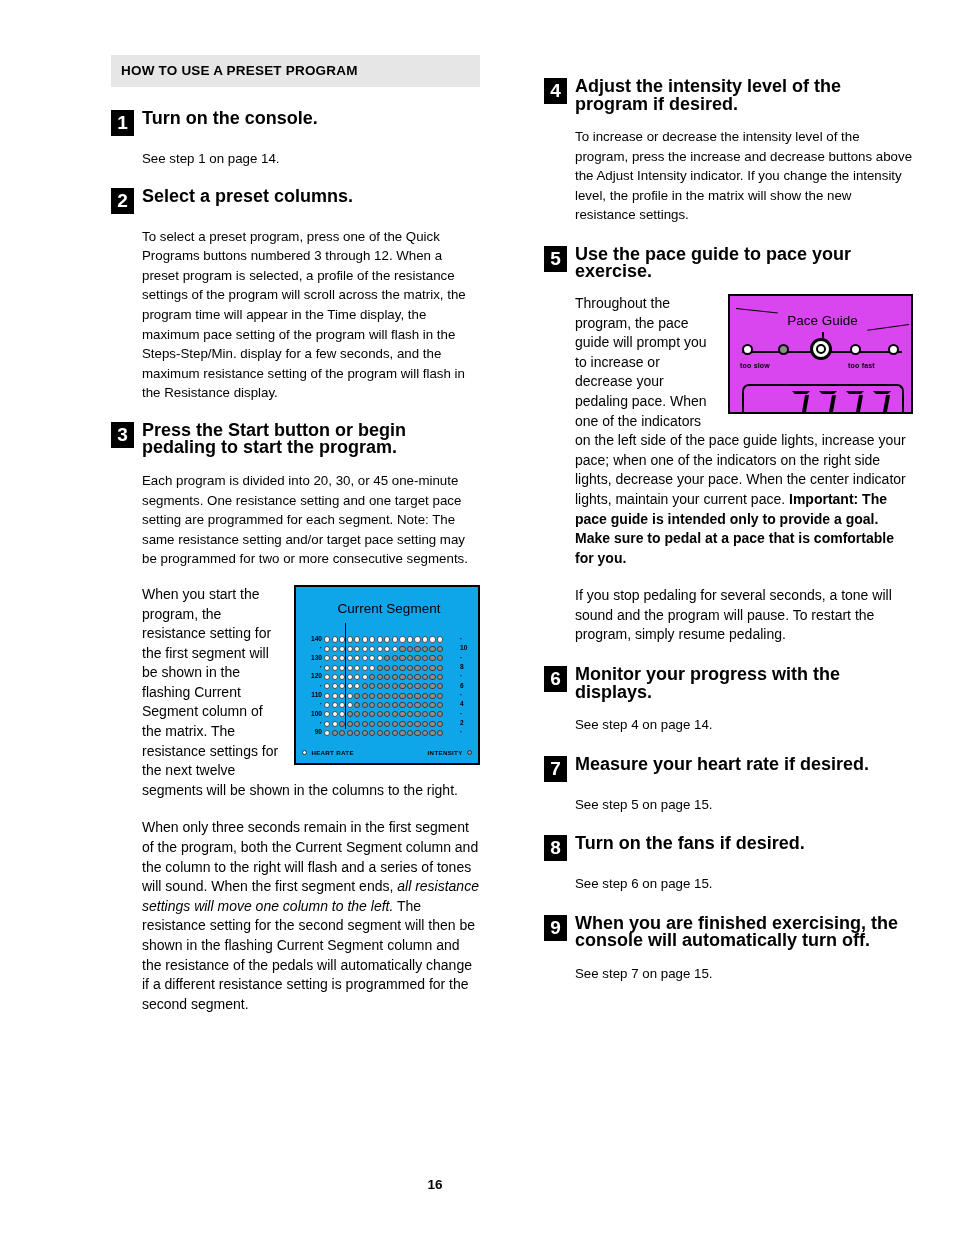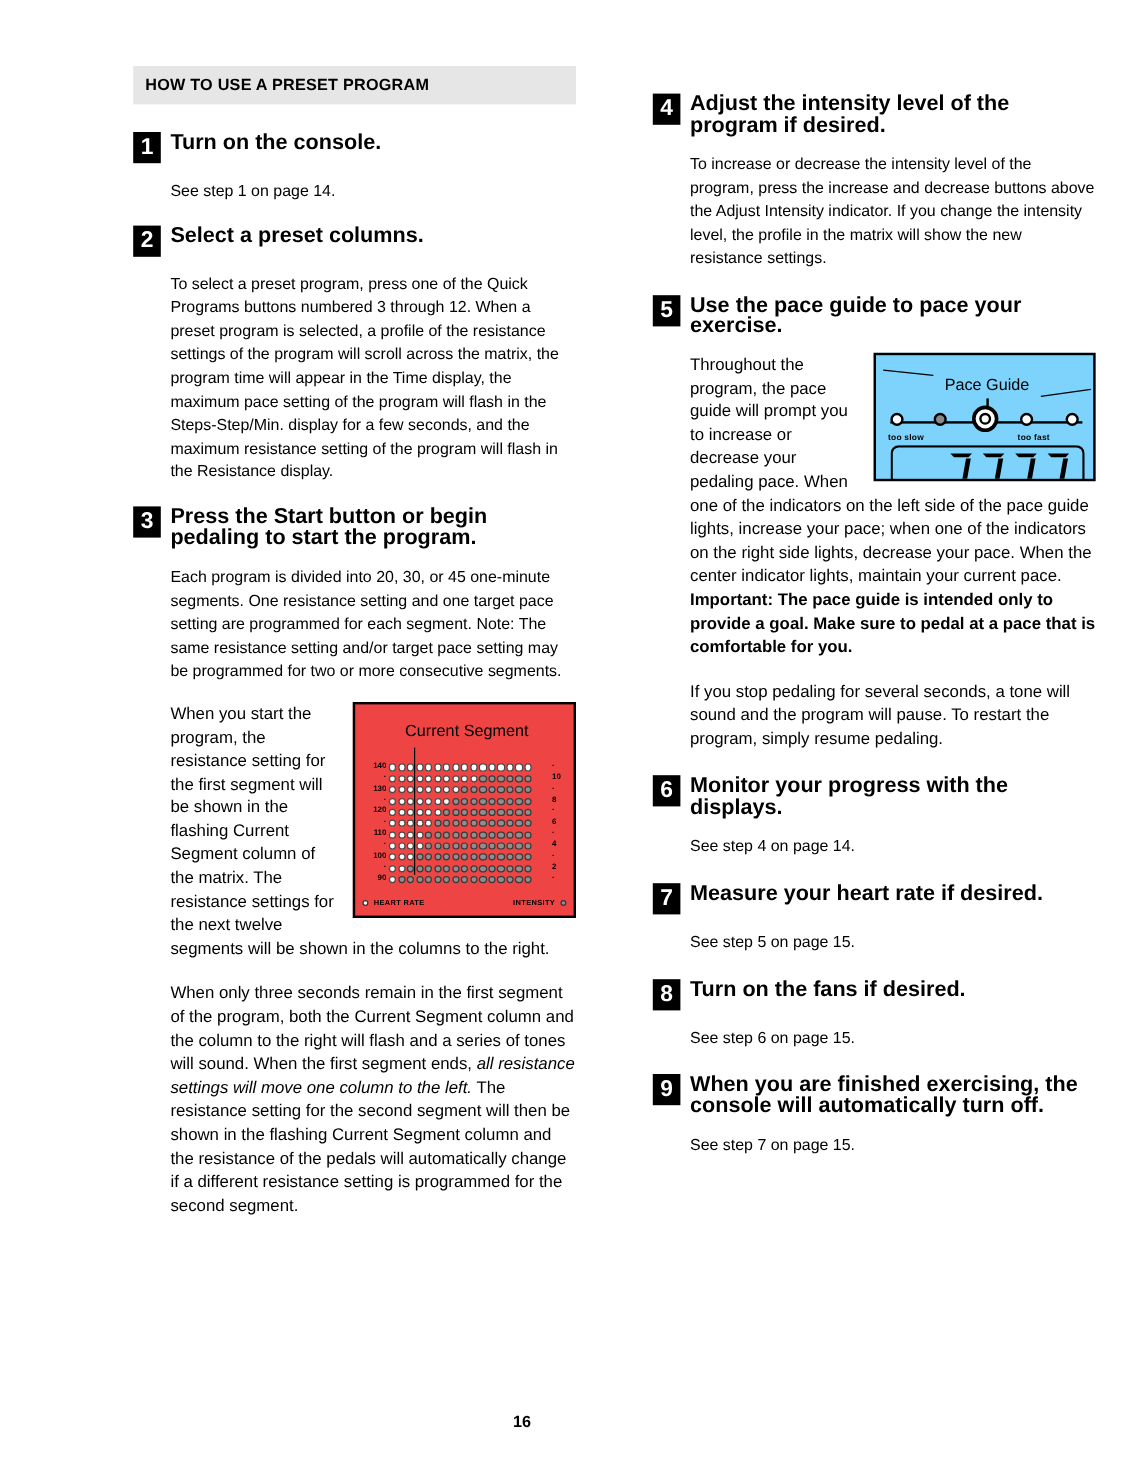--- a/index.html
+++ b/index.html
@@ -104,21 +104,21 @@
   }
   .wrap-text {
     font-size: 14px;
     line-height: 19.6px;
   }
   .matrix-figure {
     float: right;
     width: 186px;
     height: 180px;
     border: 2px solid #000;
-    background: #ef4444;
+    background: #0ea5e9;
     margin-left: 12px;
     margin-bottom: 4px;
     position: relative;
     box-sizing: border-box;
   }
   .matrix-caption {
     position: absolute;
     top: 14px;
     left: 0;
     width: 186px;
@@ -195,23 +195,23 @@
 
   
   .pace-wrap {
     margin-left: 31px;
     margin-top: 13px;
     position: relative;
   }
   .pace-figure {
     float: right;
     width: 185px;
-    height: 107px;
+    height: 120px;
     border: 2px solid #000;
-    background: #7dd3fc;
+    background: #d946ef;
     margin-left: 12px;
     margin-bottom: 4px;
     position: relative;
     box-sizing: border-box;
   }
   .pace-caption {
     position: absolute;
     top: 17px;
     left: 0;
     width: 185px;

